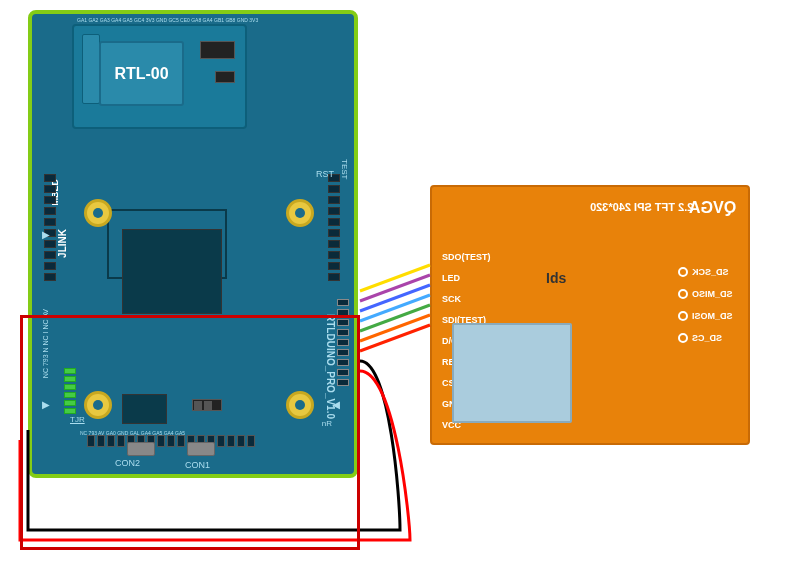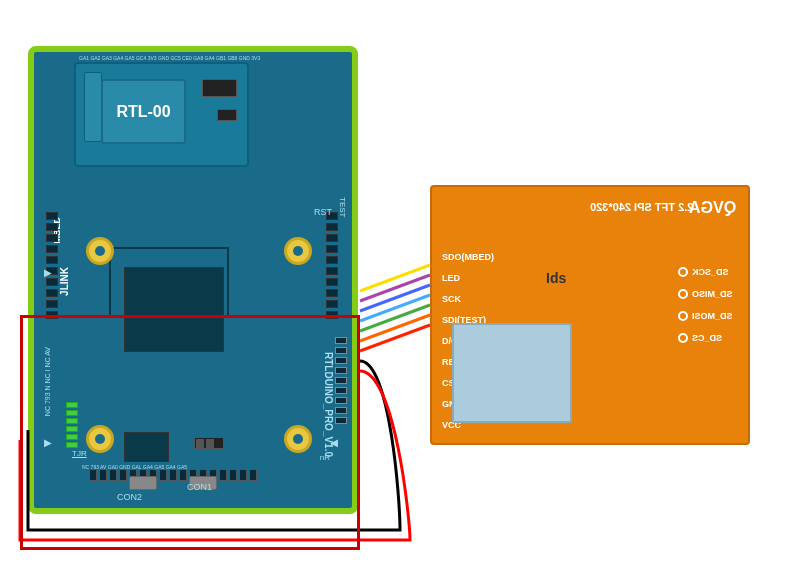--- a/index.html
+++ b/index.html
@@ -20,22 +20,21 @@
 
     
     .arduino-board {
       position: absolute;
       left: 28px;
       top: 10px;
       width: 330px;
       height: 468px;
       background: #1a6b8a;
       border-radius: 8px;
-      border: 6px solid #84cc16;
-      margin-top: 36px;
+      border: 4px solid #84cc16;
     }
 
     
     .wifi-module {
       position: absolute;
       left: 40px;
       top: 10px;
       width: 175px;
       height: 105px;
       background: #1a7a9a;
@@ -433,21 +432,21 @@
       <div class="green-pin"></div>
       <div class="green-pin"></div>
       <div class="green-pin"></div>
       <div class="green-pin"></div>
     </div>
 
     <div class="usb-conn" style="left:95px;bottom:18px;"></div>
     <div class="usb-conn" style="left:155px;bottom:18px;"></div>
 
     <span class="con-label" style="left:83px;bottom:6px;">CON2</span>
-    <span class="con-label" style="left:153px;bottom:16px;">CON1</span>
+    <span class="con-label" style="left:153px;bottom:4px;">CON1</span>
     <span class="tjr-label" style="left:38px;bottom:50px;text-decoration:underline;">TJR</span>
     <span class="tjr-label" style="right:22px;bottom:46px;">nR</span>
 
     <div style="position:absolute;left:10px;top:215px;color:#aaddee;font-size:10px;">▶</div>
     <div style="position:absolute;left:10px;top:385px;color:#aaddee;font-size:10px;">▶</div>
     <div style="position:absolute;right:14px;top:385px;color:#aaddee;font-size:10px;">◀</div>
 
     <div style="position:absolute;bottom:38px;left:48px;right:18px;display:flex;gap:1px;">
       <span style="color:#aaddee;font-size:5px;">NC 793 AV GA0 GND GAL GA4 GA5 GA4 GA5</span>
     </div>
@@ -460,21 +459,21 @@
 
   <div class="red-rect"></div>
 
   <div class="tft-display">
 
     <div style="position:absolute;right:12px;top:12px;color:#ffffff;font-size:16px;font-weight:bold;transform:scaleX(-1);">QVGA</div>
 
     <div style="position:absolute;top:14px;right:55px;color:#ffffff;font-size:11px;font-weight:bold;transform:scaleX(-1);white-space:nowrap;">2.2 TFT SPI  240*320</div>
 
     <div class="tft-pins">
-      <span class="tft-pin-label">SDO(MBED)</span>
+      <span class="tft-pin-label">SDO(TEST)</span>
       <span class="tft-pin-label">LED</span>
       <span class="tft-pin-label">SCK</span>
       <span class="tft-pin-label">SDI(TEST)</span>
       <span class="tft-pin-label">D/C</span>
       <span class="tft-pin-label">RESET</span>
       <span class="tft-pin-label">CS</span>
       <span class="tft-pin-label">GND</span>
       <span class="tft-pin-label">VCC</span>
     </div>
 

